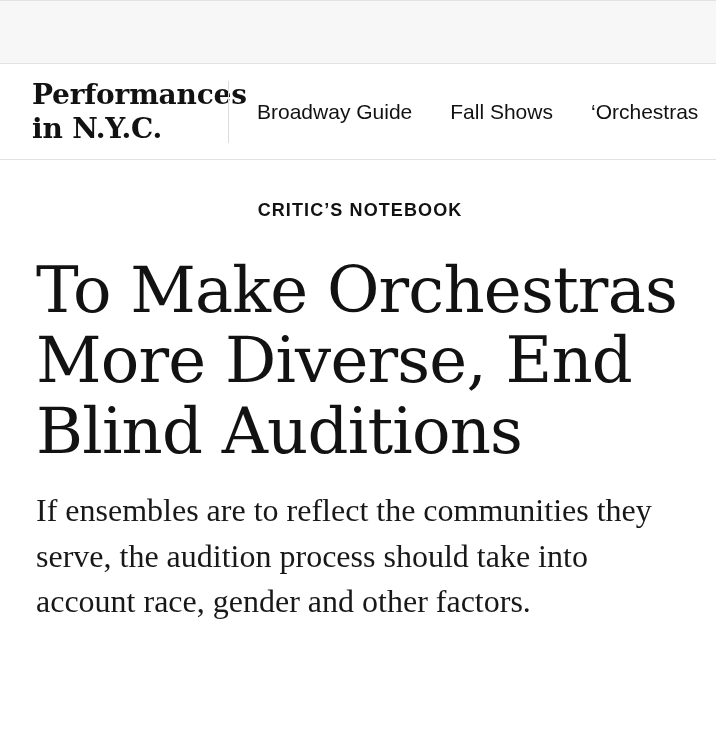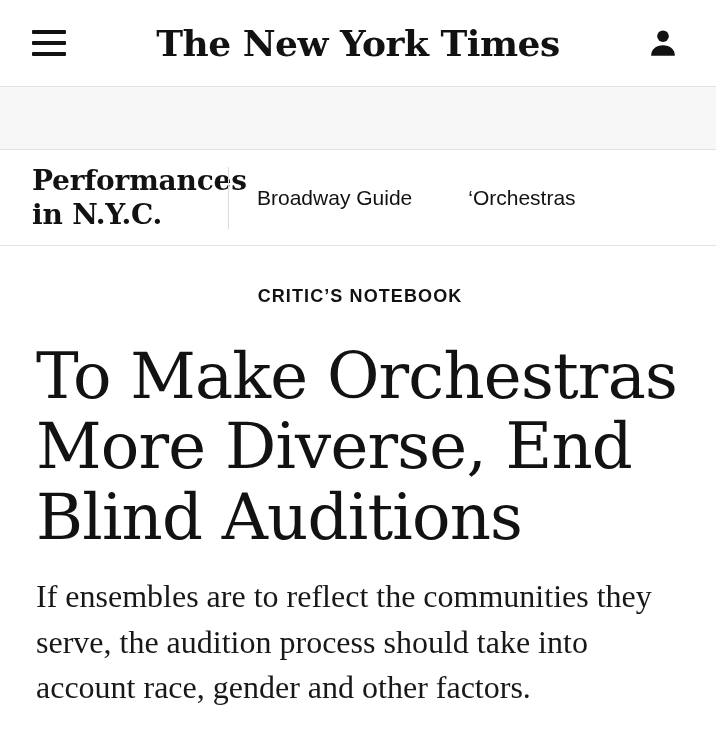--- a/index.html
+++ b/index.html
@@ -104,21 +104,21 @@
   .nav-divider {
     width: 1px;
     height: 62px;
     background: #dcdcdc;
     flex: 0 0 auto;
     margin-right: 28px;
   }
   .nav-links {
     display: flex;
     align-items: flex-start;
-    gap: 56px;
+    gap: 38px;
     white-space: nowrap;
   }
   .nav-link {
     font-family: "Liberation Sans", sans-serif;
     font-size: 21px;
     color: #121212;
     text-decoration: none;
     cursor: pointer;
   }
 
@@ -154,44 +154,29 @@
     color: #181818;
     margin: 0;
     max-width: 650px;
   }
 </style>
 </head>
 <body>
 
 <div class="page">
 
-  <div class="masthead">
-    <div class="hamburger">
-      <span></span>
-      <span></span>
-      <span></span>
-    </div>
-
-    <div class="logo">The New York Times</div>
-
-    <div class="account">
-      <svg width="34" height="34" viewBox="0 0 24 24" aria-hidden="true">
-        <circle cx="12" cy="7.2" r="4.1" fill="#121212"></circle>
-        <path d="M3.6 21c0-4.6 3.8-7.4 8.4-7.4s8.4 2.8 8.4 7.4z" fill="#121212"></path>
-      </svg>
-    </div>
-  </div>
 
   <div class="grey-band"></div>
 
   <div class="section-nav">
     <div class="section-title">Performances in N.Y.C.</div>
     <div class="nav-divider"></div>
     <div class="nav-links">
       <a class="nav-link" href="#">Broadway Guide</a>
+      <a class="nav-link" href="#">Fall Shows</a>
       <a class="nav-link" href="#">‘Orchestras</a>
     </div>
   </div>
 
   <div class="article">
     <div class="kicker">CRITIC’S NOTEBOOK</div>
     <h1 class="headline">To Make Orchestras More Diverse, End Blind Auditions</h1>
     <p class="summary">If ensembles are to reflect the communities they serve, the audition process should take into account race, gender and other factors.</p>
   </div>
 

